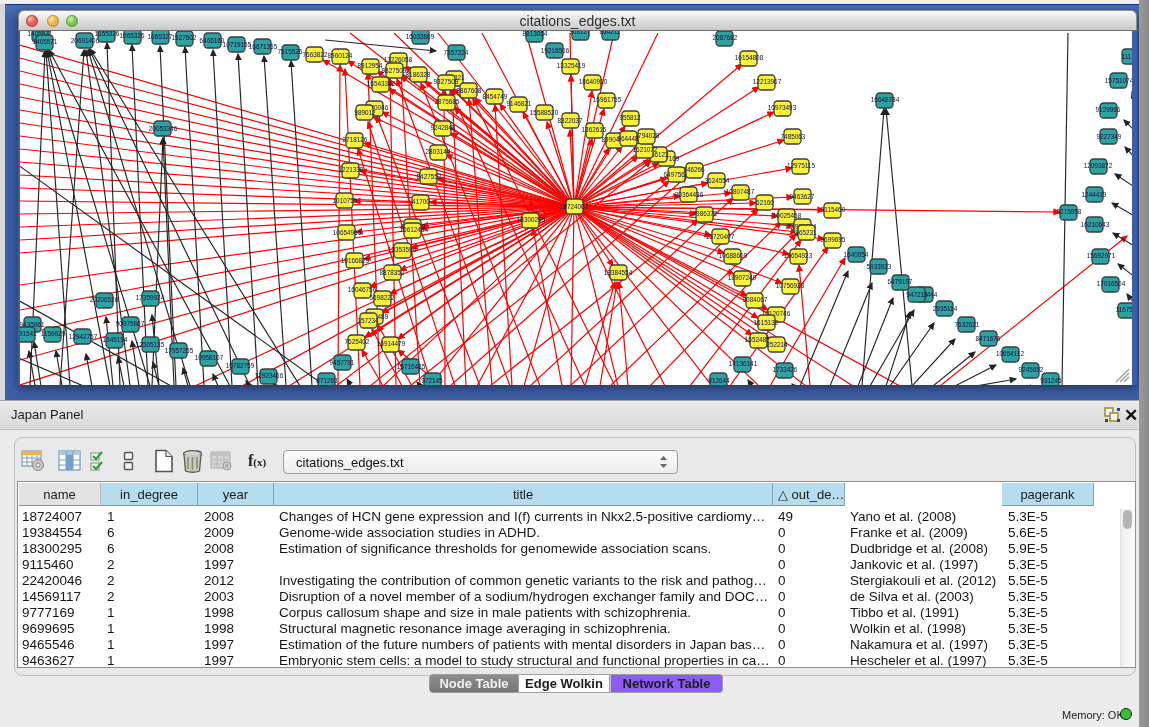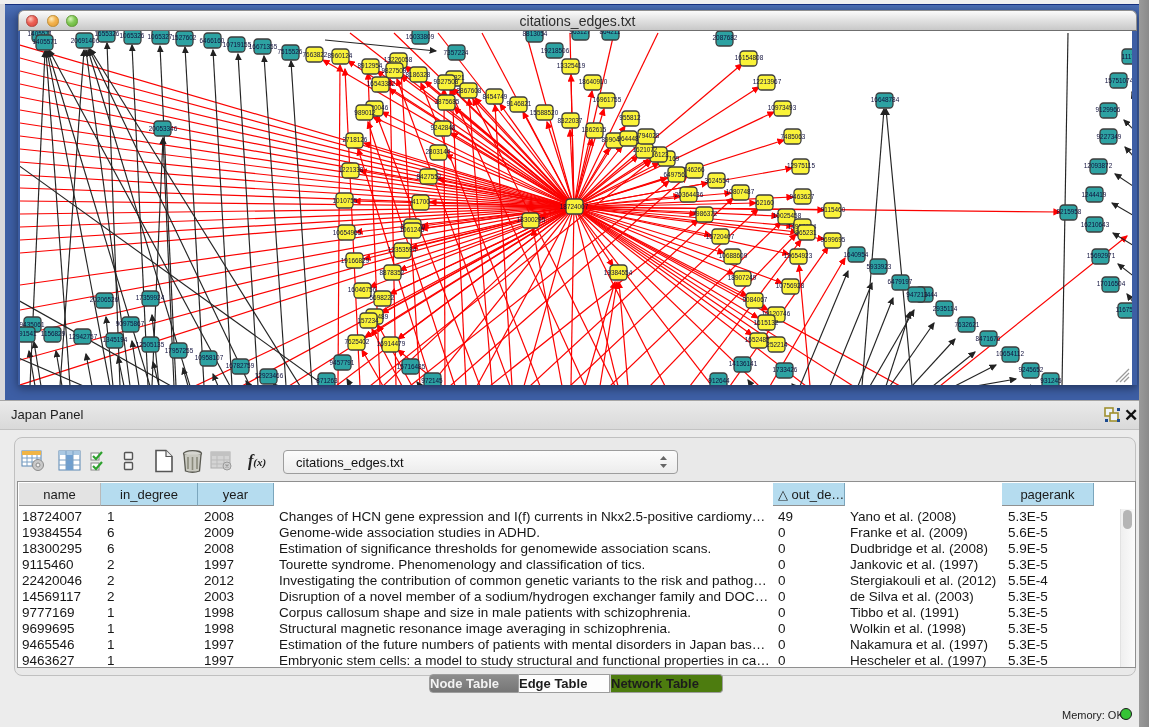--- a/index.html
+++ b/index.html
@@ -32,24 +32,24 @@
 #combotext{left:296px;top:455px;font-size:13px;color:#111}
 
 #twrap{left:17px;top:481px;width:1119px;height:187px;background:#fff;border:1px solid #8f8f8f;overflow:hidden}
 .th{position:absolute;top:1px;height:23px;background:#b5dcef;border-right:1px solid #7ba6bd;border-bottom:1px solid #909090;font-size:13px;color:#1b1b1b;text-align:center;line-height:23px;white-space:nowrap;overflow:hidden}
 .tr{position:absolute;left:0;width:1100px;height:16px;font-size:13.5px;color:#161616;line-height:15px}
 .tr span{position:absolute;top:0;white-space:nowrap;overflow:hidden}
 
 #sbtrack{left:1102px;top:27px;width:15px;height:158px;background:linear-gradient(90deg,#efefef,#fbfbfb);border-left:1px solid #e2e2e2}
 #sbthumb{left:1105px;top:28px;width:9px;height:19px;background:#b5b5b5;border-radius:5px}
 
-.tab{position:absolute;top:674px;height:19px;font-size:13px;font-weight:bold;line-height:18px;text-align:left;border:1px solid #9d9d9d}
+.tab{position:absolute;top:674px;height:19px;font-size:13px;font-weight:bold;line-height:18px;text-align:center;border:1px solid #9d9d9d}
 #tab1{left:429px;width:90px;background:linear-gradient(#8d8d8d,#767676);color:#f3f3f3;border-radius:4px 0 0 4px}
 #tab2{left:519px;width:91px;background:#fdfdfd;color:#1c1c1c;border-left:none}
-#tab3{left:610px;width:113px;background:#4d7c0f;color:#1c1c1c;border-left:1px solid #c4c4c4;border-radius:0 4px 4px 0}
+#tab3{left:610px;width:113px;background:#8b5cf6;color:#1c1c1c;border-left:1px solid #c4c4c4;border-radius:0 4px 4px 0}
 #mem{left:1062px;top:709px;font-size:11px;color:#222}
 #memdot{left:1120px;top:708px;width:12px;height:12px;border-radius:50%;background:#35c335;border:1px solid #1c1c1c}
 
 #fico{left:1104px;top:407px;width:17px;height:16px}
 </style></head><body>
 <div class="abs" id="topstrip"></div>
 <div class="abs" id="desk"></div>
 <div class="abs" id="deskleft"></div>
 <div class="abs" id="win"></div>
 <div class="abs" id="titlebar"></div>
@@ -628,32 +628,33 @@
  <path d="M3 5.5 L4.5 22 Q11.5 24.5 18.5 22 L20 5.5" fill="#c9c9c0" stroke="#5a5a52" stroke-width="1.3"></path>
  <path d="M7 8 V20 M11.5 8 V21 M16 8 V20" stroke="#8b8b7c" stroke-width="1.6"></path>
 </svg>
 <svg class="abs" style="left:210px;top:451px" width="22" height="20" viewBox="0 0 22 20">
  <rect x="1" y="1" width="19" height="16" fill="#d4d4d4" stroke="#adadad"></rect>
  <rect x="1" y="1" width="19" height="4" fill="#c2c2c2"></rect>
  <path d="M1 9 H20 M1 13 H20 M7 5 V17 M14 5 V17" stroke="#bbb" stroke-width="1"></path>
  <circle cx="17" cy="15" r="4" fill="#cfcfcf" stroke="#9a9a9a"></circle>
  <path d="M15.5 13.5 L18.5 16.5 M18.5 13.5 L15.5 16.5" stroke="#9a9a9a" stroke-width="1.2"></path>
 </svg>
-<div class="abs" style="left:248px;top:452px;font-family:'Liberation Serif',serif;font-style:italic;font-size:16px;font-weight:bold;color:#222">f<span style="font-size:11px">(x)</span></div>
+<div class="abs" style="left:248px;top:452px;font-family:'Liberation Serif',serif;font-size:16px;font-weight:bold;color:#222">f<span style="font-size:11px">(x)</span></div>
 <div class="abs" id="combo"></div>
 <div class="abs" id="combotext">citations_edges.txt</div>
 <svg class="abs" style="left:658px;top:455px" width="11" height="14" viewBox="0 0 11 14">
  <path d="M5.5 1 L9 5 H2 Z" fill="#666"></path>
     <path d="M5.5 13 L9 9 H2 Z" fill="#666"></path>
 </svg>
 
 <div class="abs" id="twrap">
  <div class="th" style="left:1px;width:82px;background:#e3e3e3;border-right:1px solid #b9b9b9">name</div>
  <div class="th" style="left:83px;width:97px">in_degree</div>
  <div class="th" style="left:180px;width:76px">year</div>
+ <div class="th" style="left:256px;width:499px">title</div>
  <div class="th" style="left:755px;width:72px;text-align:left;padding-left:5px">△ out_de…</div>
  <div class="th" style="left:984px;width:92px">pagerank</div>
  <div class="tr" style="top:27px">
       <span style="left:4px">18724007</span>
       <span style="left:89px">1</span>
       <span style="left:186px">2008</span>
       <span style="left:261px;width:492px;text-overflow:ellipsis">Changes of HCN gene expression and I(f) currents in Nkx2.5-positive cardiomyocytes</span>
       <span style="left:760px">49</span>
       <span style="left:832px">Yano et al. (2008)</span>
       <span style="left:990px">5.3E-5</span>
@@ -673,33 +674,32 @@
       <span style="left:186px">2008</span>
       <span style="left:261px;width:492px;text-overflow:ellipsis">Estimation of significance thresholds for genomewide association scans.</span>
       <span style="left:760px">0</span>
       <span style="left:832px">Dudbridge et al. (2008)</span>
       <span style="left:990px">5.9E-5</span>
     </div>
     <div class="tr" style="top:75px">
       <span style="left:4px">9115460</span>
       <span style="left:89px">2</span>
       <span style="left:186px">1997</span>
-      <span style="left:261px;width:492px;text-overflow:ellipsis">Tourette syndrome. Phenomenology and classification of tics.</span>
       <span style="left:760px">0</span>
       <span style="left:832px">Jankovic et al. (1997)</span>
       <span style="left:990px">5.3E-5</span>
     </div>
     <div class="tr" style="top:91px">
       <span style="left:4px">22420046</span>
       <span style="left:89px">2</span>
       <span style="left:186px">2012</span>
       <span style="left:261px;width:492px;text-overflow:ellipsis">Investigating the contribution of common genetic variants to the risk and pathogenesis</span>
       <span style="left:760px">0</span>
       <span style="left:832px">Stergiakouli et al. (2012)</span>
-      <span style="left:990px">5.5E-4</span>
+      <span style="left:990px">5.5E-5</span>
     </div>
     <div class="tr" style="top:107px">
       <span style="left:4px">14569117</span>
       <span style="left:89px">2</span>
       <span style="left:186px">2003</span>
       <span style="left:261px;width:492px;text-overflow:ellipsis">Disruption of a novel member of a sodium/hydrogen exchanger family and DOCK3 in</span>
       <span style="left:760px">0</span>
       <span style="left:832px">de Silva et al. (2003)</span>
       <span style="left:990px">5.3E-5</span>
     </div>
@@ -737,15 +737,15 @@
       <span style="left:261px;width:492px;text-overflow:ellipsis">Embryonic stem cells: a model to study structural and functional properties in cardiac</span>
       <span style="left:760px">0</span>
       <span style="left:832px">Hescheler et al. (1997)</span>
       <span style="left:990px">5.3E-5</span>
     </div>
  <div class="abs" id="sbtrack"></div>
  <div class="abs" id="sbthumb"></div>
 </div>
 
 <div class="tab" id="tab1">Node Table</div>
-<div class="tab" id="tab2">Edge Table</div>
+<div class="tab" id="tab2">Edge Wolkin</div>
 <div class="tab" id="tab3">Network Table</div>
 <div class="abs" id="mem">Memory: OK</div>
 <div class="abs" id="memdot"></div>
 </body></html>

